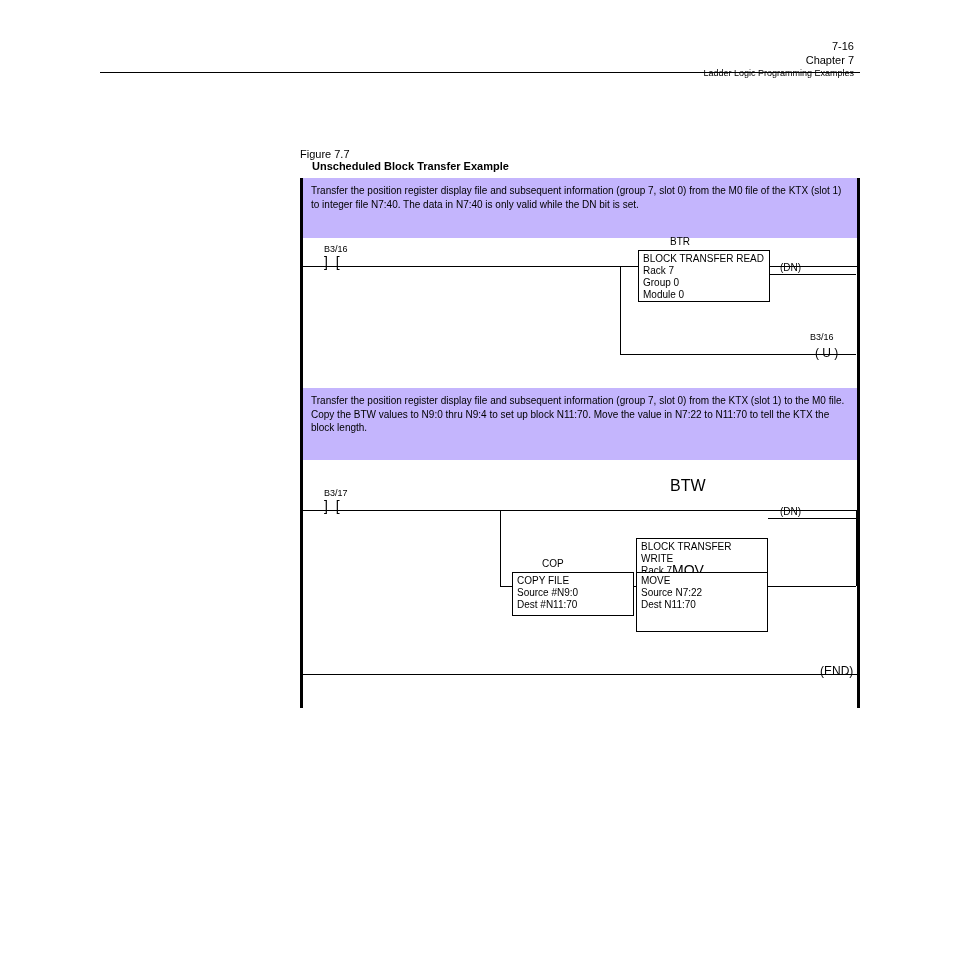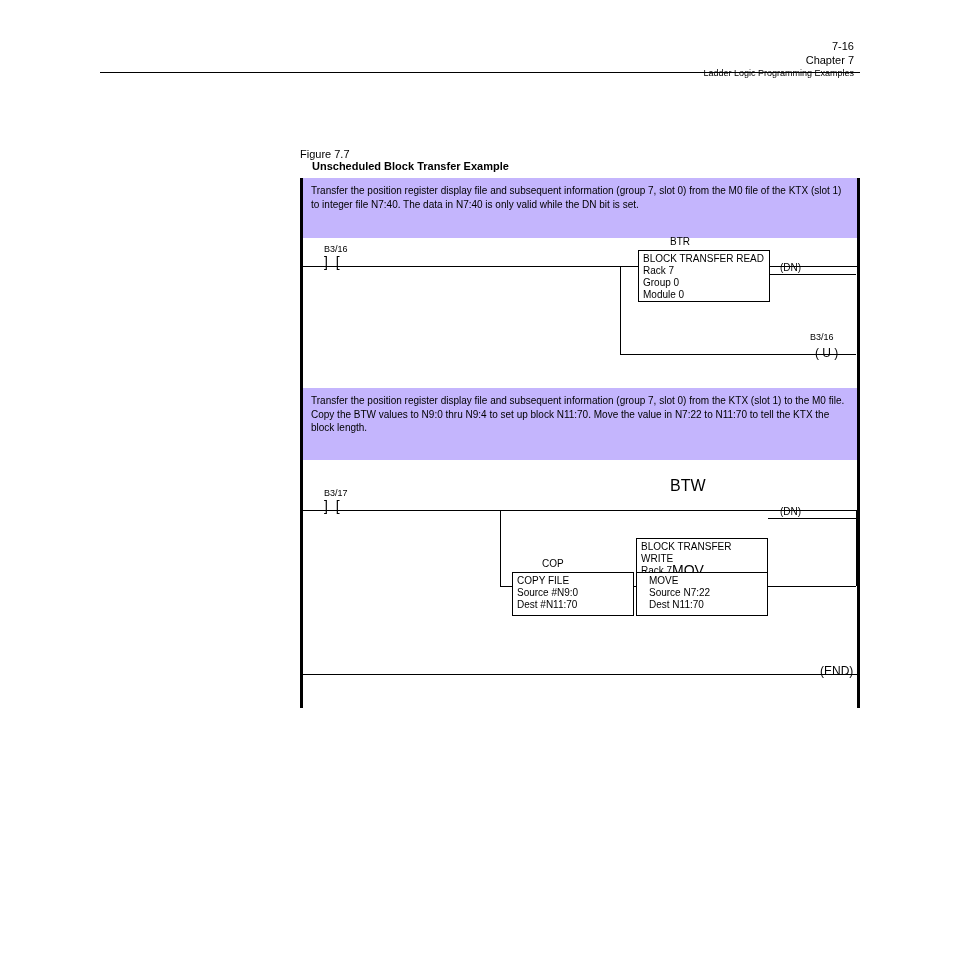--- a/index.html
+++ b/index.html
@@ -44,21 +44,21 @@
   .rung1-branch-h { position: absolute; left: 200px; top: 408px; width: 136px; border-top: 1px solid #000; }
 
   .rung1-box-btw { position: absolute; left: 336px; top: 316px; width: 132px; height: 54px; border: 1px solid #000; background: #fff; font-size: 10px; padding: 2px 4px; line-height: 1.2; margin-top: 44px; }
   .rung1-btw-title { position: absolute; left: 370px; top: 299px; font-size: 16px; }
   .rung1-btw-out { position: absolute; left: 468px; top: 340px; width: 88px; border-top: 1px solid #000; }
   .rung1-btw-dn { position: absolute; left: 480px; top: 328px; font-size: 10px; }
 
   .rung1-box-cop { position: absolute; left: 212px; top: 394px; width: 122px; height: 44px; border: 1px solid #000; background: #fff; font-size: 10px; padding: 2px 4px; line-height: 1.2; }
   .rung1-cop-title { position: absolute; left: 242px; top: 380px; font-size: 10px; }
 
-  .rung1-box-mov { position: absolute; left: 336px; top: 394px; width: 132px; height: 44px; border: 1px solid #000; background: #fff; font-size: 10px; padding: 2px 12px; line-height: 1.2; }
+  .rung1-box-mov { position: absolute; left: 336px; top: 394px; width: 132px; height: 60px; border: 1px solid #000; background: #fff; font-size: 10px; padding: 2px 4px; line-height: 1.2; }
   .rung1-mov-title { position: absolute; left: 372px; top: 384px; font-size: 14px; }
   .rung1-mov-out { position: absolute; left: 468px; top: 408px; width: 88px; border-top: 1px solid #000; }
   .rung1-mov-v2 { position: absolute; left: 556px; top: 332px; width: 1px; height: 76px; background: #000; }
 
   .rung1-end-h { position: absolute; left: 3px; top: 496px; width: 554px; border-top: 1px solid #000; }
   .rung1-end-sym { position: absolute; left: 520px; top: 486px; font-size: 12px; white-space: pre; }
   .rung1-end-label { position: absolute; left: 520px; top: 474px; font-size: 9px; }
 
   
 </style>

